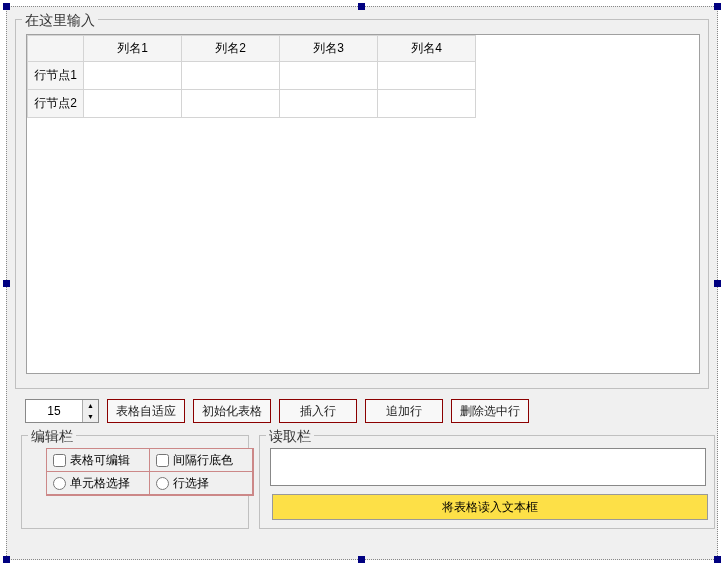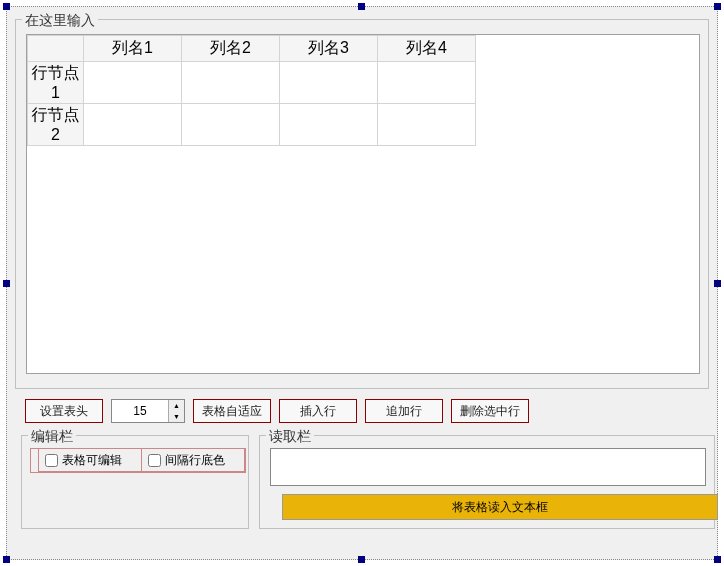--- a/index.html
+++ b/index.html
@@ -54,21 +54,21 @@
     left: 10px;
     top: 14px;
     width: 674px;
     height: 340px;
     border: 1px solid #a0a0a0;
     background: #fff;
     overflow: hidden;
   }
   table.grid {
     border-collapse: collapse;
-    font-size: 16px;
+    font-size: 12px;
   }
   table.grid th, table.grid td {
     border: 1px solid #d4d4d4;
     text-align: center;
     font-weight: normal;
   }
   table.grid th {
     background: #f5f5f5;
     height: 26px;
   }
@@ -133,24 +133,23 @@
     height: 94px;
   }
   .read-group {
     left: 252px;
     top: 428px;
     width: 456px;
     height: 94px;
   }
   .opts {
     position: absolute;
-    left: 8px;
+    left: 24px;
     top: 12px;
     border: 1px solid #c88;
-    padding-left: 8px;
   }
   .opts-row { display: flex; }
   .opt {
     width: 104px;
     height: 24px;
     border: 1px solid #c88;
     margin: -1px 0 0 -1px;
     display: flex;
     align-items: center;
     padding-left: 6px;
@@ -163,26 +162,26 @@
     position: absolute;
     left: 10px;
     top: 12px;
     width: 436px;
     height: 38px;
     border: 1px solid #888;
     background: #fff;
   }
   .widebtn {
     position: absolute;
-    left: 22px;
+    left: 12px;
     top: 58px;
     width: 436px;
     height: 26px;
     border: 1px solid #999;
-    background: #eab308;
+    background: #fde047;
     font-size: 12px;
     cursor: pointer;
   }
 </style>
 </head>
 <body>
 
 <div class="handle" style="left:3px; top:3px;"></div>
 <div class="handle" style="left:358px; top:3px;"></div>
 <div class="handle" style="left:714px; top:3px;"></div>
@@ -219,47 +218,57 @@
           <td></td>
           <td></td>
           <td></td>
         </tr>
       </tbody>
         </table>
     </div>
   </div>
 
   <div class="btnrow">
-    <button class="btn">设置表头</button>
     <div class="spin">
       <input type="text" value="15" style="">
       <div class="spin-btns">
         <button>▲</button>
         <button>▼</button>
       </div>
     </div>
     <button class="btn">表格自适应</button>
+    <button class="btn">初始化表格</button>
     <button class="btn">插入行</button>
     <button class="btn">追加行</button>
     <button class="btn">删除选中行</button>
   </div>
 
   <div class="groupbox edit-group">
     <div class="groupbox-title">编辑栏</div>
     <div class="opts">
       <div class="opts-row">
         <label class="opt">
             <input type="checkbox" style="">
             <span>表格可编辑</span>
           </label>
         <label class="opt">
             <input type="checkbox" style="">
             <span>间隔行底色</span>
           </label>
       </div>
+      <div class="opts-row">
+        <label class="opt">
+            <input type="radio" name="sel" style="">
+            <span>单元格选择</span>
+          </label>
+        <label class="opt">
+            <input type="radio" name="sel" style="">
+            <span>行选择</span>
+          </label>
+      </div>
     </div>
   </div>
 
   <div class="groupbox read-group">
     <div class="groupbox-title">读取栏</div>
     <div class="textbox"></div>
     <button class="widebtn">将表格读入文本框</button>
   </div>
 
 </div>

